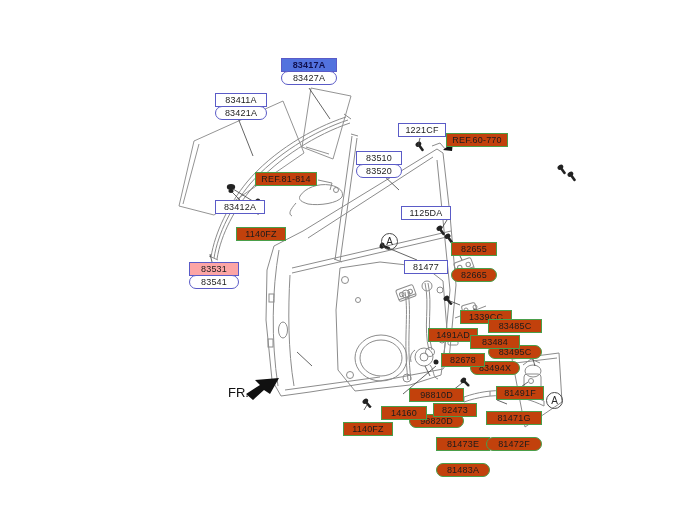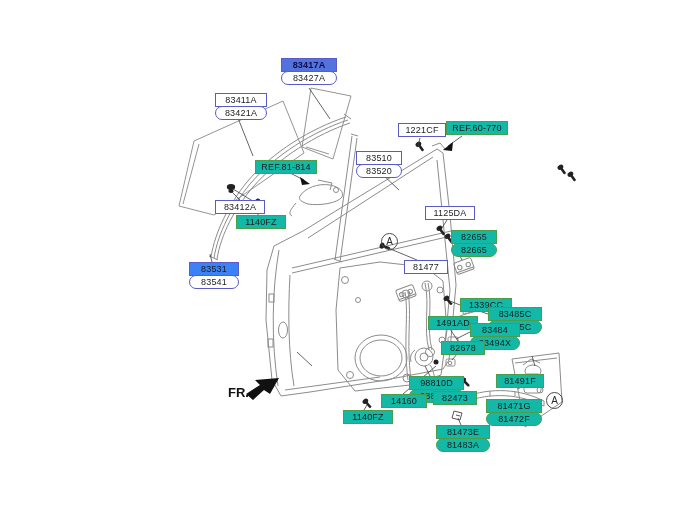--- a/index.html
+++ b/index.html
@@ -4,29 +4,29 @@
 <style>
   html,body{margin:0;padding:0;background:#fff;}
   #stage{position:relative;width:673px;height:527px;background:#ffffff;overflow:hidden;
          font-family:"Liberation Sans", sans-serif;}
   #art{position:absolute;left:0;top:0;}
   
   .co{position:absolute;display:flex;flex-direction:column;text-align:center;z-index:5;cursor:pointer;}
   .r{display:block;border:1px solid #5a5bc7;background:#ffffff;color:#1c1c1c;
      height:12px;line-height:12px;font-size:9px;letter-spacing:0.2px;padding:0 2px;white-space:nowrap;}
   .r + .r{margin-top:-1px;border-radius:7px;}
-  .g .r{border-color:#4a9e4a;background:#14b8a6;}
+  .g .r{border-color:#4a9e4a;background:#c2410c;margin-top:12px;}
   .hl{background:#5272de;color:#10104e;font-weight:bold;}
-  .hl2{background:#3b82f6;}
+  .hl2{background:#fca5a5;}
   
   .mk{position:absolute;width:15px;height:15px;border:1.2px solid #4a4a4a;border-radius:50%;
       font-size:10px;line-height:15px;text-align:center;color:#2a2a2a;z-index:4;background:transparent;}
   
   #fr{position:absolute;left:226px;top:376px;width:58px;height:30px;z-index:4;}
-  #fr .txt{position:absolute;left:2px;top:9px;font-size:13px;font-weight:bold;color:#111;}
+  #fr .txt{position:absolute;left:2px;top:9px;font-size:13px;font-weight:normal;color:#111;}
 </style>
 </head>
 <body>
 
 <div id="stage">
 
   <svg id="art" width="673" height="527" viewBox="0 0 673 527">
     <defs>
       <g id="scr">
           <ellipse cx="0" cy="-1" rx="3.1" ry="2.3"></ellipse>
@@ -218,21 +218,21 @@
   </div>
   <div class="co g" style="left:255px;top:160px;width:62px">
     <span class="r">REF.81-814</span>
   </div>
   <div class="co" style="left:215px;top:200px;width:50px">
     <span class="r">83412A</span>
   </div>
   <div class="co g" style="left:236px;top:215px;width:50px">
     <span class="r">1140FZ</span>
   </div>
-  <div class="co" style="left:425px;top:206px;width:50px">
+  <div class="co" style="left:401px;top:206px;width:50px">
     <span class="r">1125DA</span>
   </div>
   <div class="co g" style="left:451px;top:230px;width:46px">
     <span class="r">82655</span>
     <span class="r">82665</span>
   </div>
   <div class="co" style="left:189px;top:262px;width:50px">
     <span class="r hl2">83531</span>
     <span class="r">83541</span>
   </div>

